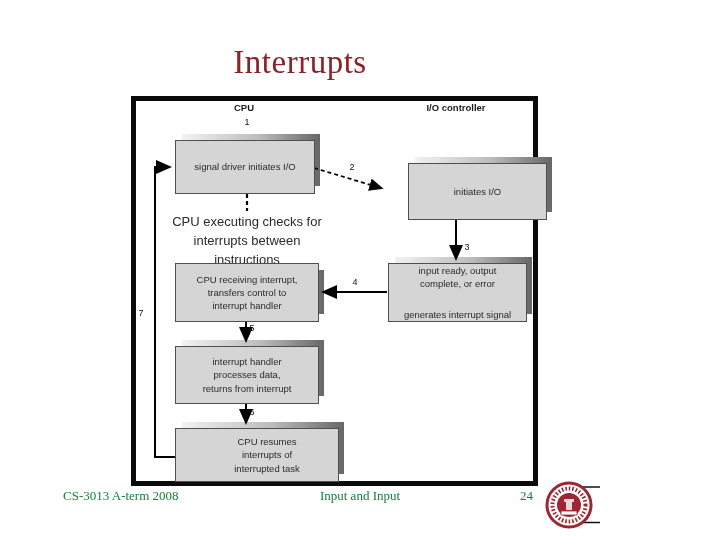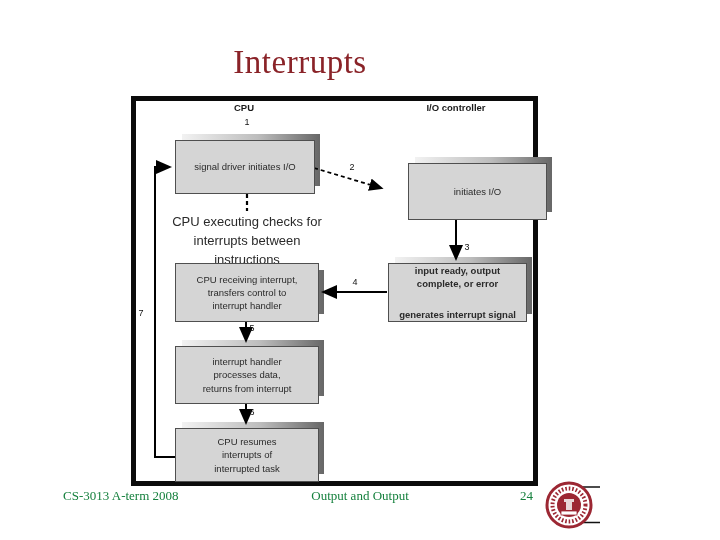--- a/index.html
+++ b/index.html
@@ -104,47 +104,47 @@
       <span>transfers control to</span>
       <span>interrupt handler</span>
     </div>
 
     <div class="dbox" style="left:39px; top:245px; width:142px; height:56px;">
       <span>interrupt handler</span>
       <span>processes data,</span>
       <span>returns from interrupt</span>
     </div>
 
-    <div class="dbox" style="left:39px; top:327px; width:142px; height:52px;">
+    <div class="dbox" style="left:39px; top:327px; width:142px; height:52px;padding-left:20px;">
       <span>CPU resumes</span>
       <span>interrupts of</span>
       <span>interrupted task</span>
     </div>
 
     <div class="dbox" style="left:252px; top:62px; width:137px; height:55px;margin-left:20px;">
       <span>initiates I/O</span>
     </div>
 
-    <div class="dbox" style="left:252px; top:162px; width:137px; height:57px;font-weight:bold;">
+    <div class="dbox" style="left:252px; top:162px; width:137px; height:57px;">
       <span>input ready, output</span>
       <span>complete, or error</span>
       <span class="gap-line">generates interrupt signal</span>
     </div>
 
     <div class="step-num" style="left:111px; top:16px;">1</div>
     <div class="step-num" style="left:216px; top:61px;">2</div>
     <div class="step-num" style="left:331px; top:141px;">3</div>
     <div class="step-num" style="left:219px; top:176px;">4</div>
     <div class="step-num" style="left:116px; top:222px;">5</div>
     <div class="step-num" style="left:116px; top:306px;">6</div>
     <div class="step-num" style="left:5px; top:207px;">7</div>
   </div>
 
   <div class="footer-text f-left">CS-3013 A-term 2008</div>
-  <div class="footer-text f-center">Output and Output</div>
+  <div class="footer-text f-center">Input and Input</div>
   <div class="footer-text f-page">24</div>
 
   <svg class="wpi-logo" width="170" height="48" viewBox="0 0 170 48">
     <line x1="32" y1="6" x2="168" y2="6" stroke="#111" stroke-width="1.6"></line>
     <line x1="32" y1="41.5" x2="168" y2="41.5" stroke="#111" stroke-width="1.6"></line>
     <text x="57" y="38" font-family="Liberation Serif, serif" font-weight="bold" font-size="39" letter-spacing="1" fill="#9c2733">WPI</text>
     <g>
       <circle cx="24" cy="24" r="22" fill="#ffffff" stroke="#9c2733" stroke-width="3"></circle>
       <circle cx="24" cy="24" r="16.5" fill="none" stroke="#9c2733" stroke-width="4" stroke-dasharray="1.6 1.9"></circle>
       <circle cx="24" cy="24" r="12" fill="#9c2733"></circle>

